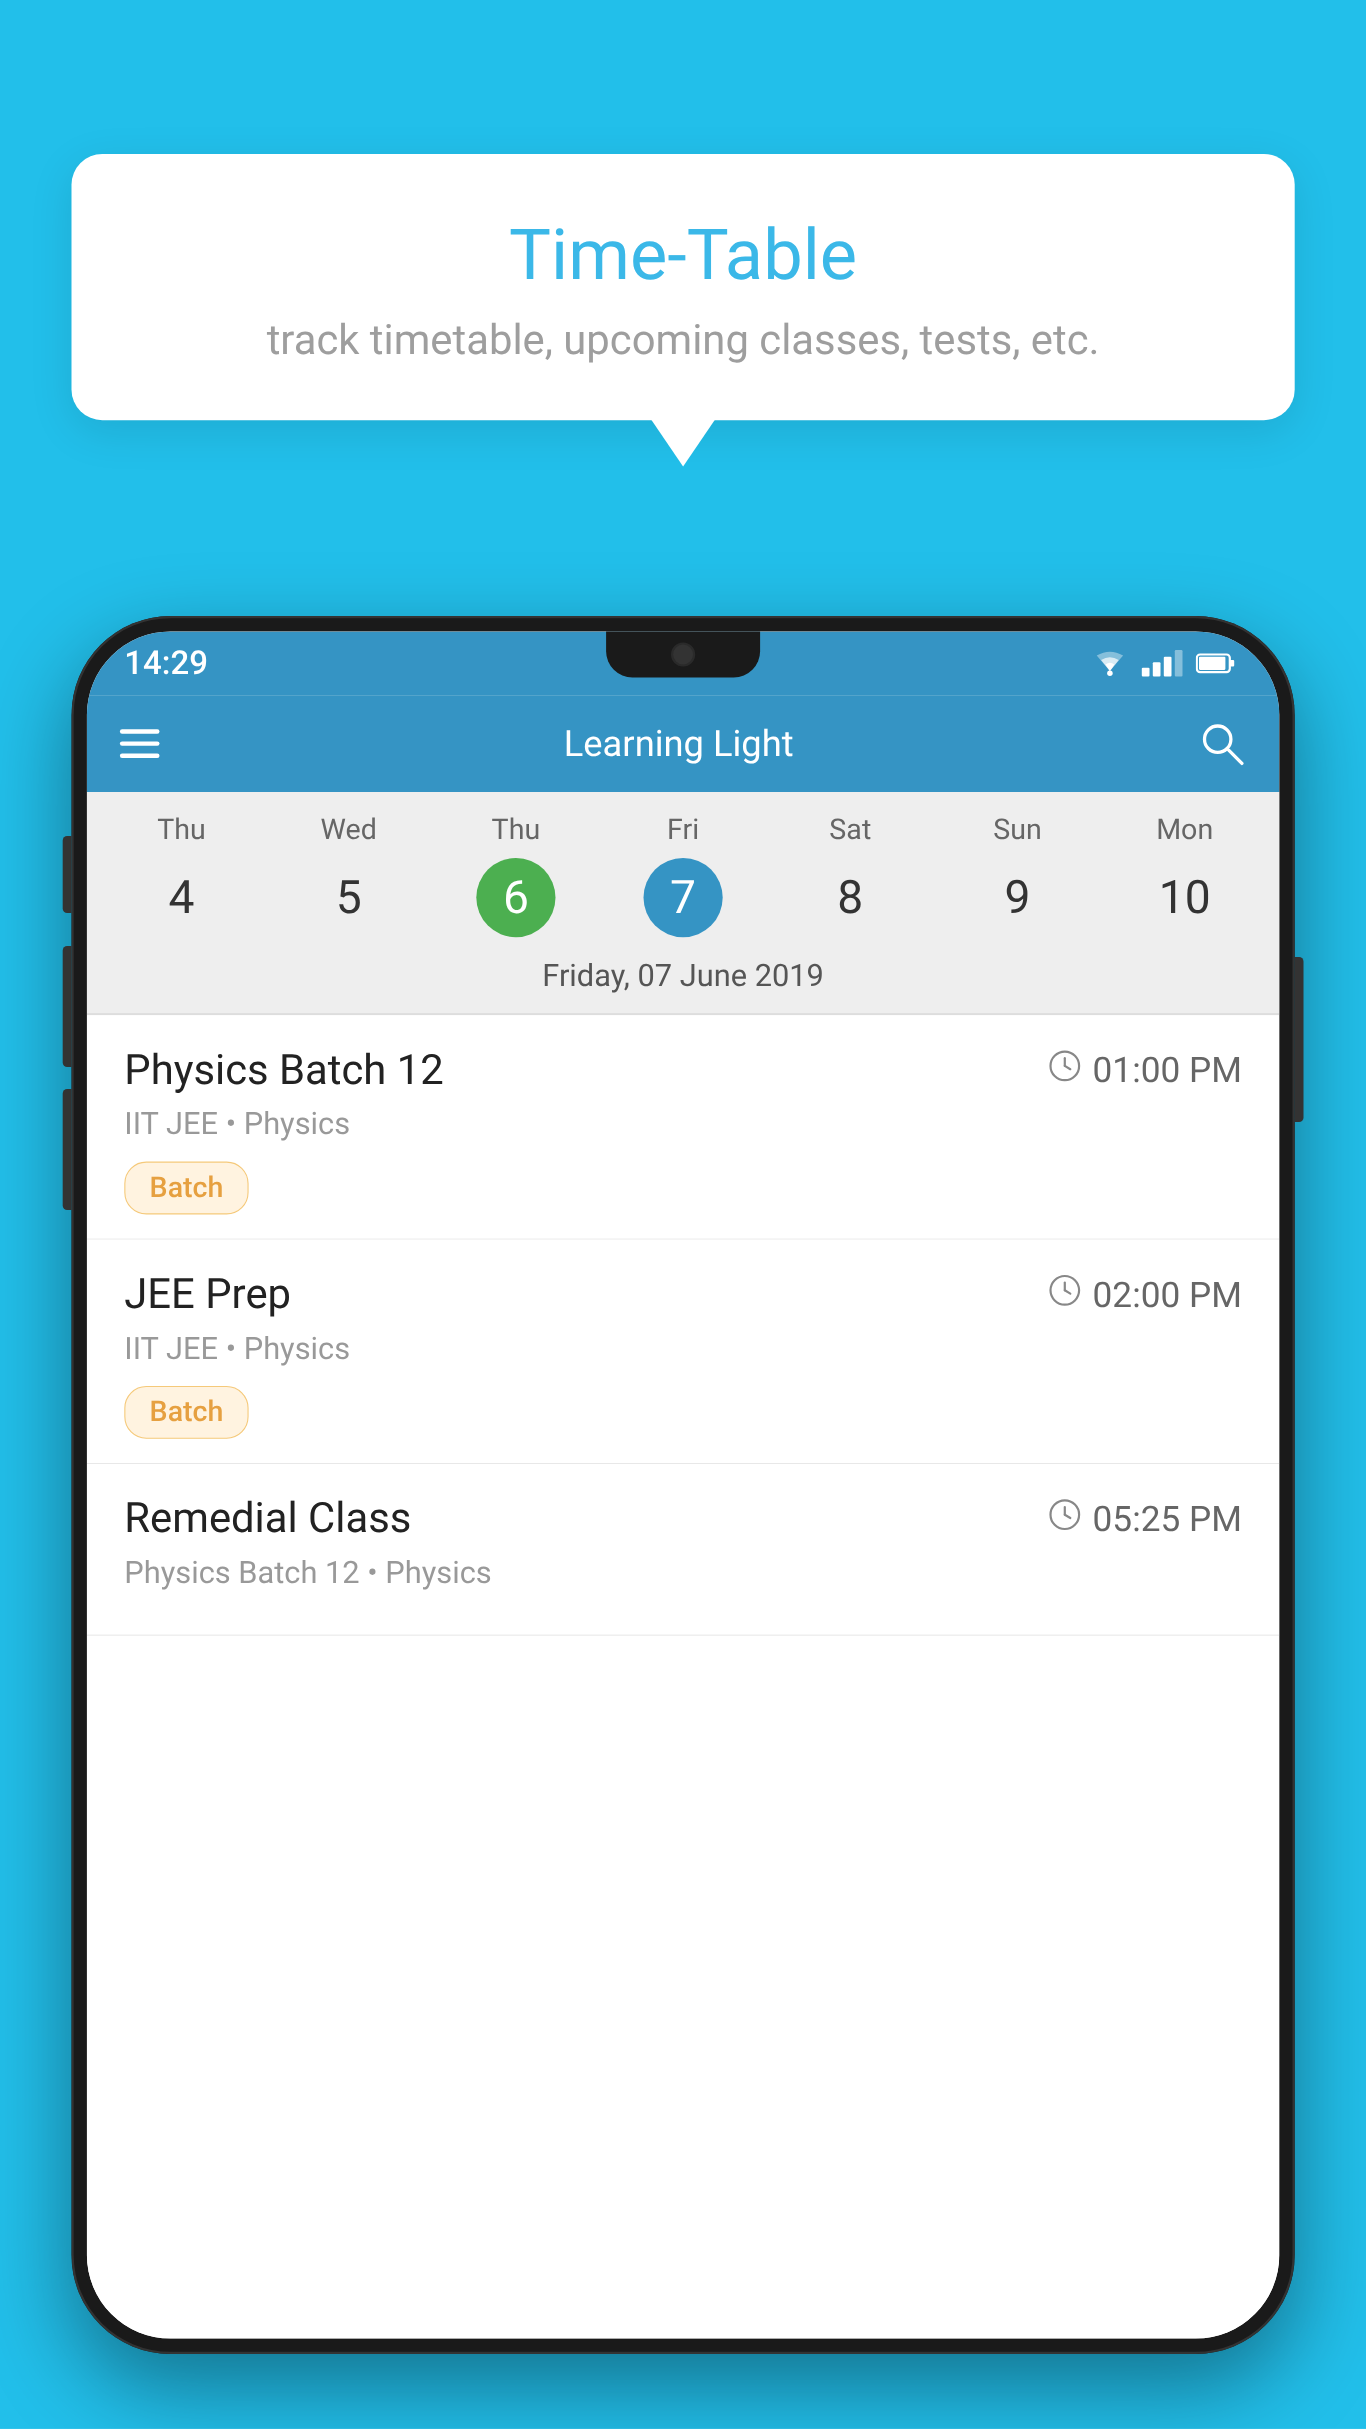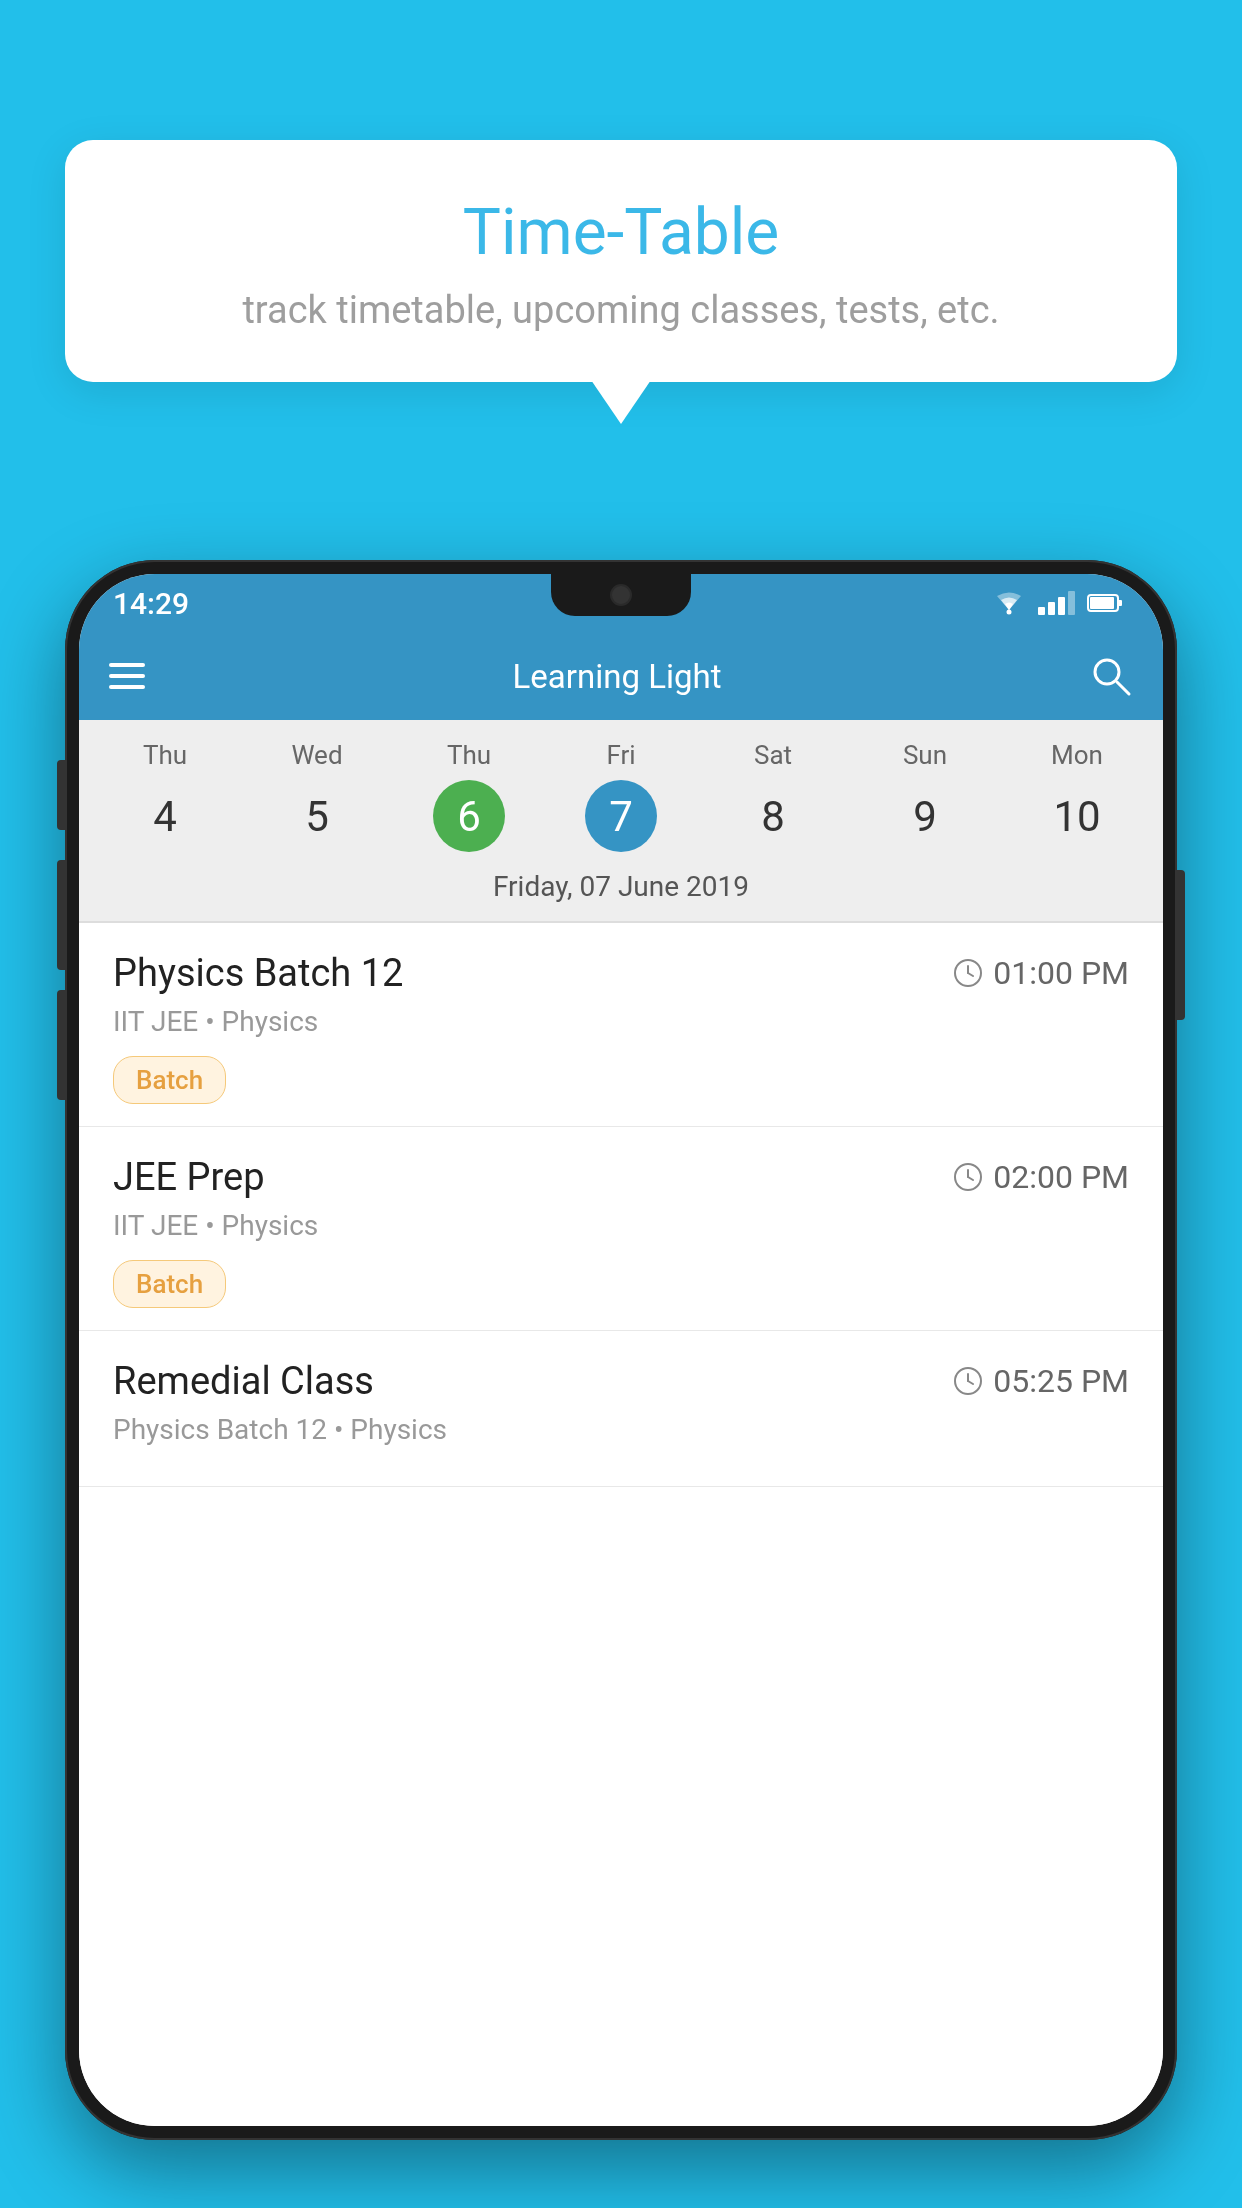--- a/index.html
+++ b/index.html
@@ -281,21 +281,21 @@
       justify-content: space-between;
       margin-bottom: 10px;
     }
     .class-name {
       font-size: 38px;
       font-weight: 400;
       color: #222;
     }
     .class-time {
       display: flex;
-      align-items: center;
+      align-items: flex-start;
       gap: 10px;
       color: #666;
       font-size: 32px;
     }
     .class-meta {
       font-size: 28px;
       color: #999;
       margin-bottom: 18px;
     }
     .batch-tag {

